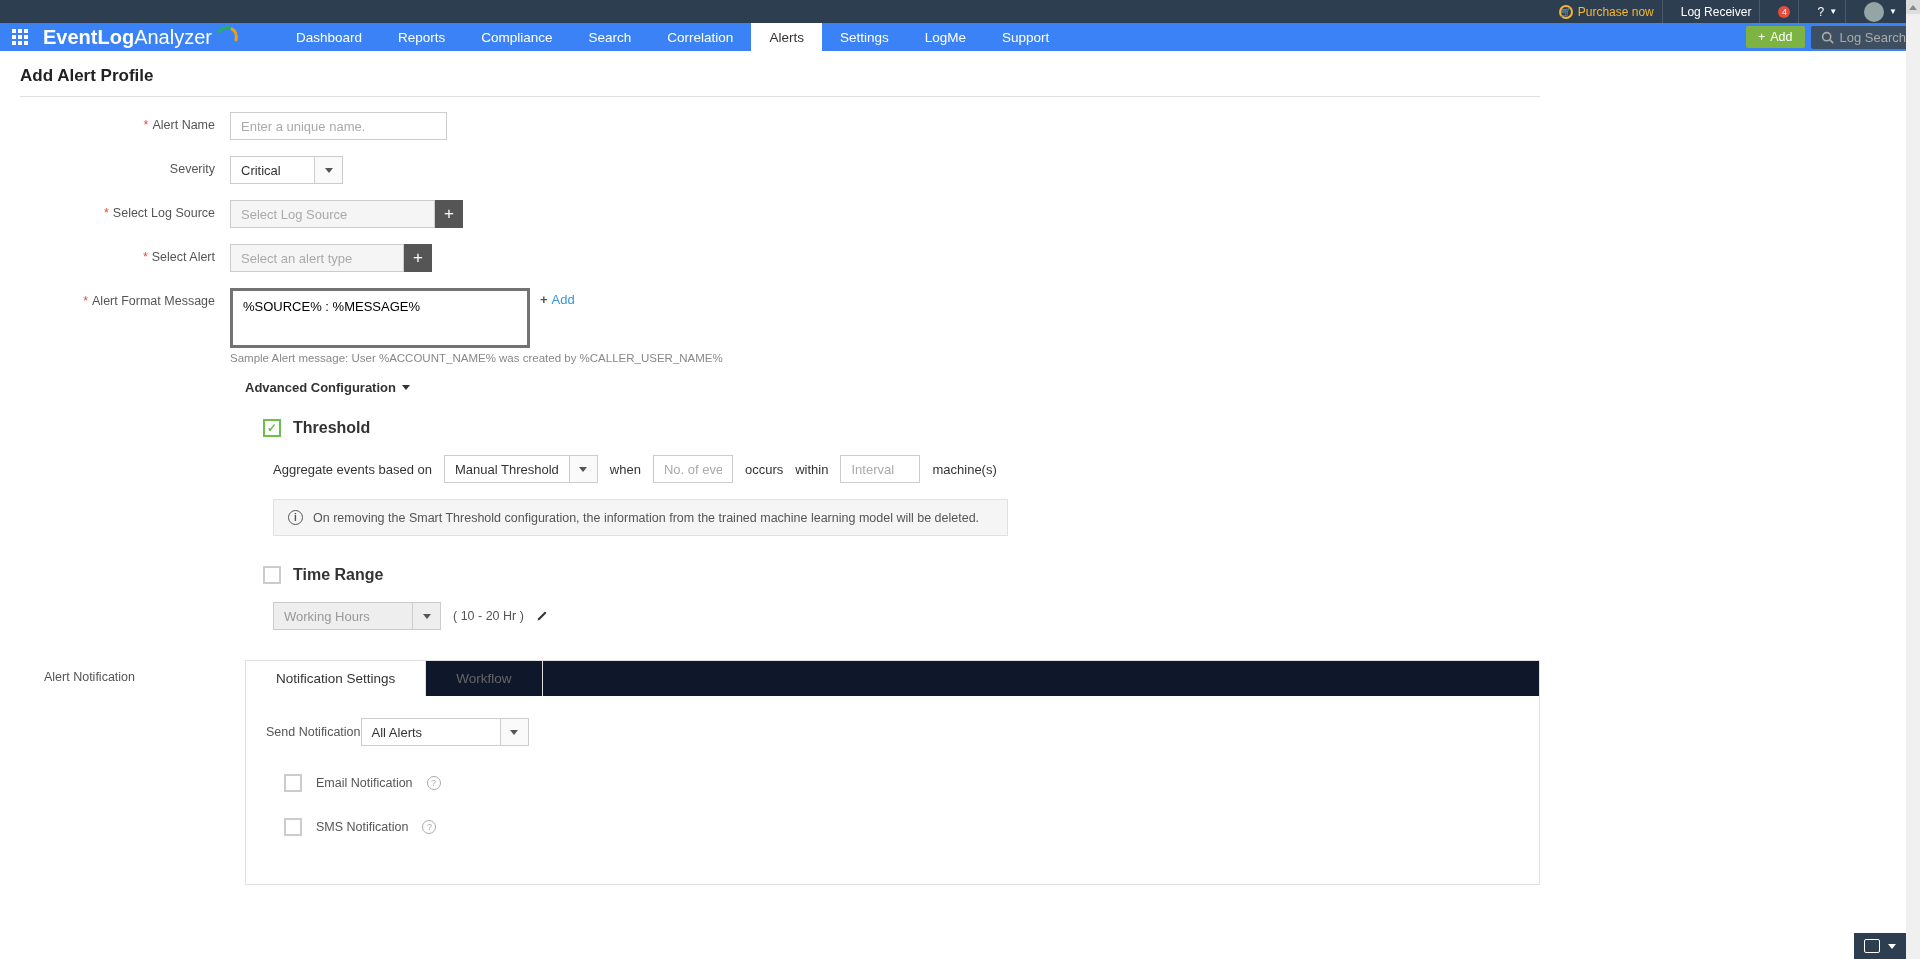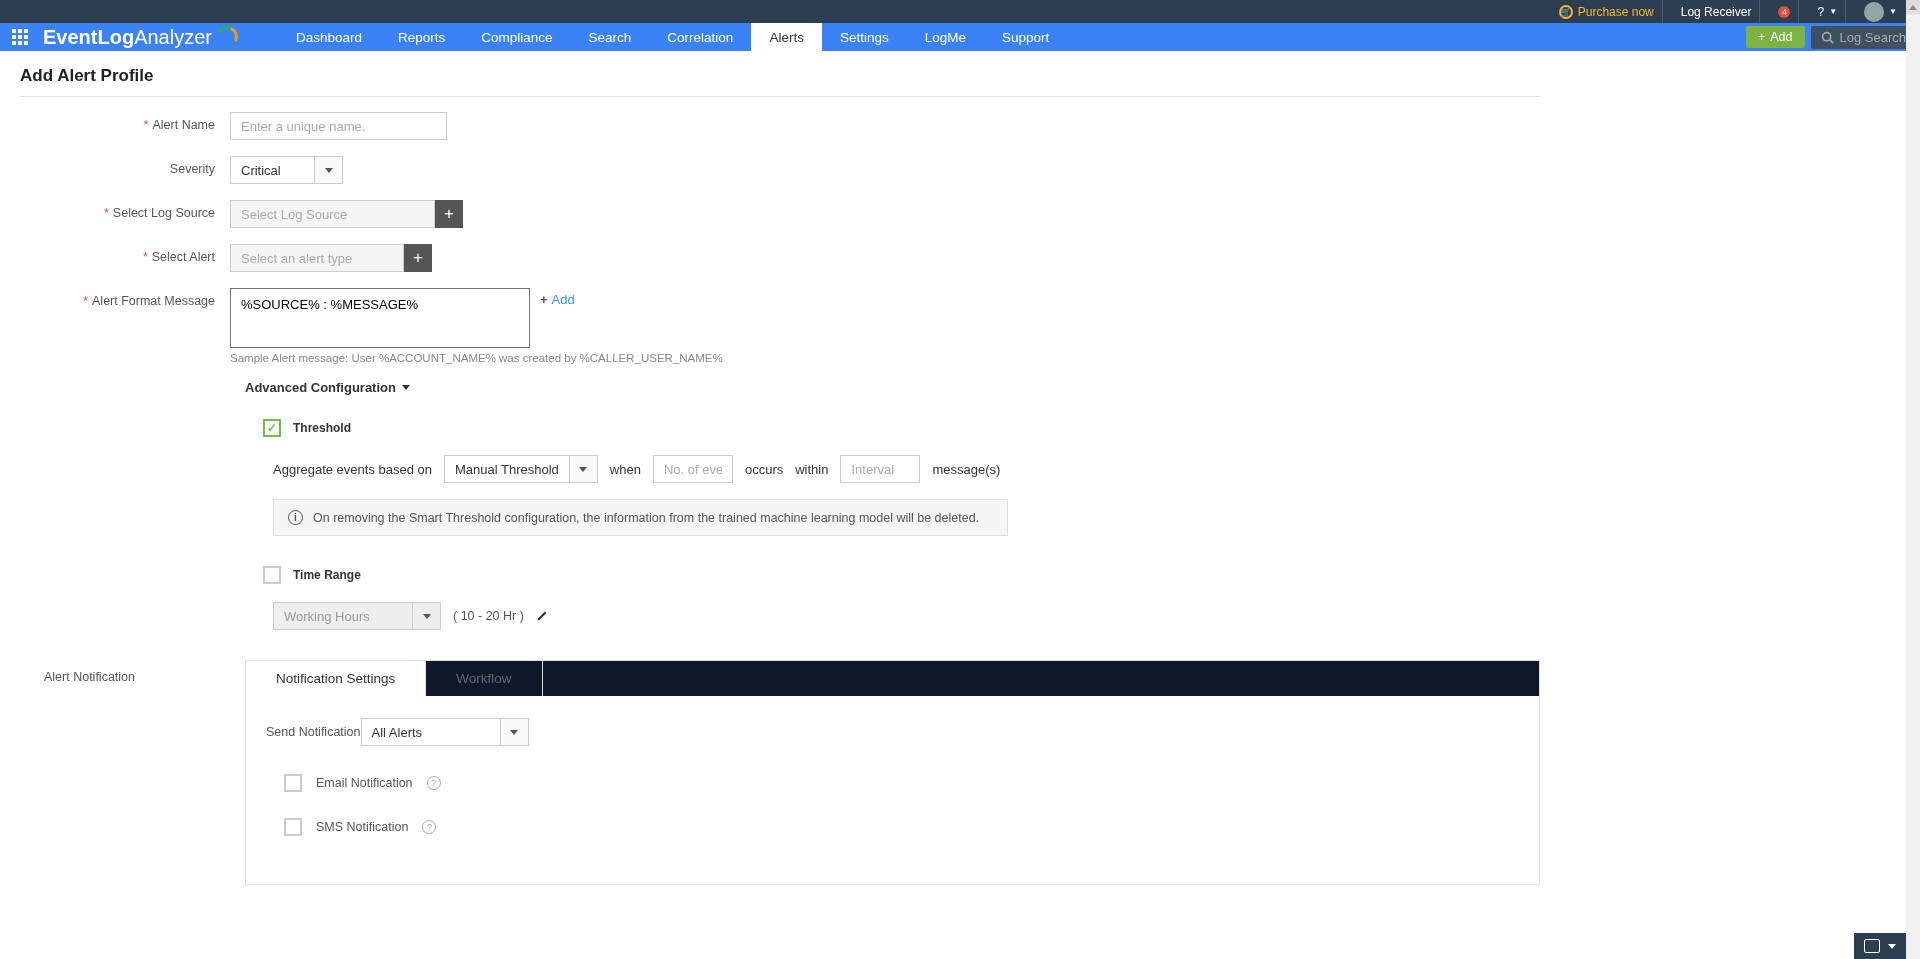--- a/index.html
+++ b/index.html
@@ -53,36 +53,36 @@
     
     .select-box { display: flex; align-items: stretch; height: 28px; }
     .select-value { border: 1px solid #ccc; padding: 0 10px; display: flex; align-items: center; font-size: 13px; min-width: 85px; background: #fff; }
     .select-value.placeholder { color: #aaa; background: #f5f5f5; }
     .select-value.disabled { background: #eee; color: #999; }
     .select-arrow { border: 1px solid #ccc; border-left: none; width: 28px; display: flex; align-items: center; justify-content: center; background: #fafafa; cursor: pointer; }
     .chevron-down { width: 0; height: 0; border-left: 4px solid transparent; border-right: 4px solid transparent; border-top: 5px solid #555; }
     
     .plus-btn { width: 28px; height: 28px; background: #555; color: #fff; display: flex; align-items: center; justify-content: center; font-size: 17px; cursor: pointer; }
     
-    textarea.msg-box { width: 300px; height: 60px; border: 1px solid #737373; padding: 8px 10px; font-size: 13px; font-family: inherit; resize: none; outline: none; }
+    textarea.msg-box { width: 300px; height: 60px; border: 3px solid #737373; padding: 8px 10px; font-size: 13px; font-family: inherit; resize: none; outline: none; }
     .hint-text { font-size: 11.5px; color: #888; margin-top: 4px; }
     .add-link { color: #3498db; font-size: 13px; cursor: pointer; display: flex; align-items: center; gap: 4px; }
     .add-link .plus { font-size: 13px; color: #555; font-weight: bold; }
     
     
     .adv-section { margin-left: 225px; margin-top: 5px; }
     .adv-header { font-size: 13px; font-weight: 700; cursor: pointer; display: flex; align-items: center; gap: 6px; }
     .caret-down { width: 0; height: 0; border-left: 4px solid transparent; border-right: 4px solid transparent; border-top: 5px solid #333; }
     
     .adv-body { margin-top: 24px; padding-left: 18px; }
     .checkbox-row { display: flex; align-items: center; gap: 12px; margin-bottom: 18px; }
     .checkbox { width: 18px; height: 18px; border: 2px solid #6cc04a; display: flex; align-items: center; justify-content: center; cursor: pointer; }
     .checkbox.checked::after { content: '✓'; color: #6cc04a; font-size: 12px; font-weight: bold; }
     .checkbox.unchecked { border-color: #ccc; }
-    .checkbox-label { font-size: 12px; font-weight: 700; }
+    .checkbox-label { font-size: 16px; font-weight: 700; }
     
     .threshold-row { display: flex; align-items: center; gap: 12px; font-size: 13px; margin-left: 10px; margin-bottom: 16px; }
     .threshold-row .select-value { min-width: 120px; }
     
     .info-box { background: #f5f5f5; border: 1px solid #e0e0e0; padding: 10px 14px; display: flex; align-items: center; gap: 10px; font-size: 12.5px; color: #555; margin-left: 10px; margin-bottom: 30px; width: 735px; }
     .info-icon { width: 15px; height: 15px; border: 1.5px solid #555; border-radius: 50%; display: flex; align-items: center; justify-content: center; font-size: 10px; font-weight: bold; flex-shrink: 0; }
     
     .time-range-body { margin-left: 10px; display: flex; align-items: center; gap: 12px; }
     .time-range-body .select-value { min-width: 140px; }
     .hr-label { font-size: 12.5px; color: #555; }
@@ -257,21 +257,21 @@
           <div class="select-value">Manual Threshold</div>
           <div class="select-arrow">
               <span class="chevron-down"></span>
             </div>
         </div>
         <span>when</span>
         <input type="text" class="text-input w80" style="text-align: center;" placeholder="No. of events">
         <span>occurs</span>
         <span>within</span>
         <input type="text" class="text-input w80" placeholder="Interval" style="">
-        <span>message(s)</span>
+        <span>machine(s)</span>
       </div>
 
       <div class="info-box">
         <span class="info-icon">i</span>
         <span>On removing the Smart Threshold configuration, the information from the trained machine learning model will be deleted.</span>
       </div>
 
       <div class="checkbox-row">
         <div class="checkbox unchecked"></div>
         <span class="checkbox-label">Time Range</span>

